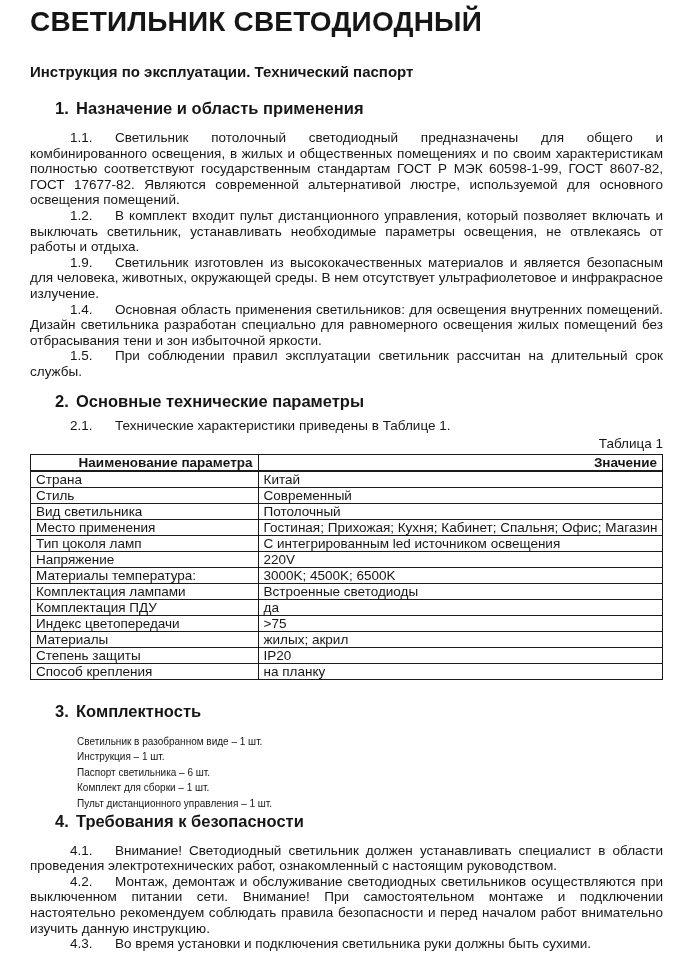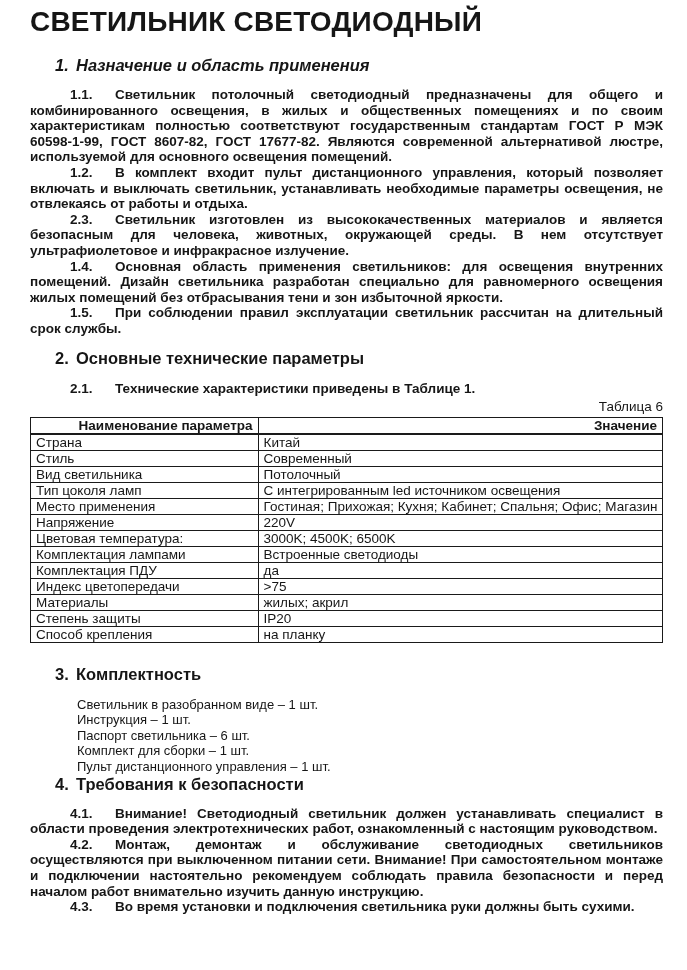--- a/index.html
+++ b/index.html
@@ -39,41 +39,40 @@
   .sec-head {
     margin: 0 0 0 25px;
     font-size: 16.5px;
     line-height: 19px;
     font-weight: 700;
   }
   .sec-head .hnum {
     display: inline-block;
     width: 21px;
   }
-  .sec1-head { margin-top: 18px; font-style: italic; }
+  .sec1-head { margin-top: 18px; }
   .sec2-head { margin-top: 12px; }
   .sec3-head { margin-top: 22px; }
   .sec4-head { }
 
   .paras { margin-top: 12px; }
   .para {
     margin: 0;
     font-size: 13.5px;
     line-height: 15.6px;
     text-align: justify;
     text-indent: 40px;
-    font-weight: bold;
   }
   .para .pnum {
     display: inline-block;
     width: 45px;
     text-indent: 0;
   }
 
-  .intro-para { margin-top: 13px; }
+  .intro-para { margin-top: 7px; }
 
   .table-caption {
     margin: 3px 0 2px 0;
     font-size: 13.5px;
     line-height: 15.6px;
     text-align: right;
   }
   table.specs {
     width: 100%;
     border-collapse: collapse;
@@ -94,54 +93,55 @@
     border-bottom-width: 2px;
   }
   table.specs col.c1 { width: 36%; }
   table.specs col.c2 { width: 64%; }
 
   .kit-list {
     margin-top: 13px;
     padding-left: 47px;
   }
   .kit-item {
-    font-size: 13px;
+    font-size: 10px;
     line-height: 15.6px;
   }
 </style>
 </head>
 <body>
 
 <div class="page">
 
   <h1 class="doc-title">СВЕТИЛЬНИК СВЕТОДИОДНЫЙ</h1>
 
+  <div class="doc-subtitle">Инструкция по эксплуатации. Технический паспорт</div>
 
   <h2 class="sec-head sec1-head">
     <span class="hnum">1.</span><span>Назначение и область применения</span>
   </h2>
   <div class="paras">
 
       <p class="para"><span class="pnum">1.1.</span><span>Светильник потолочный светодиодный предназначены для общего и комбинированного освещения, в жилых и общественных помещениях и по своим характеристикам полностью соответствуют государственным стандартам ГОСТ Р МЭК 60598-1-99, ГОСТ 8607-82, ГОСТ 17677-82. Являются современной альтернативой люстре, используемой для основного освещения помещений.</span></p>
 
       <p class="para"><span class="pnum">1.2.</span><span>В комплект входит пульт дистанционного управления, который позволяет включать и выключать светильник, устанавливать необходимые параметры освещения, не отвлекаясь от работы и отдыха.</span></p>
 
-      <p class="para"><span class="pnum">2.3.</span><span>Светильник изготовлен из высококачественных материалов и является безопасным для человека, животных, окружающей среды. В нем отсутствует ультрафиолетовое и инфракрасное излучение.</span></p>
+      <p class="para"><span class="pnum">1.9.</span><span>Светильник изготовлен из высококачественных материалов и является безопасным для человека, животных, окружающей среды. В нем отсутствует ультрафиолетовое и инфракрасное излучение.</span></p>
 
       <p class="para"><span class="pnum">1.4.</span><span>Основная область применения светильников: для освещения внутренних помещений. Дизайн светильника разработан специально для равномерного освещения жилых помещений без отбрасывания тени и зон избыточной яркости.</span></p>
 
       <p class="para"><span class="pnum">1.5.</span><span>При соблюдении правил эксплуатации светильник рассчитан на длительный срок службы.</span></p>
     </div>
 
   <h2 class="sec-head sec2-head">
     <span class="hnum">2.</span><span>Основные технические параметры</span>
   </h2>
   <p class="para intro-para"><span class="pnum">2.1.</span><span>Технические характеристики приведены в Таблице 1.</span></p>
 
-  <div class="table-caption">Таблица 6</div>
+  <div class="table-caption">Таблица 1</div>
 
   <table class="specs">
     <colgroup>
         <col class="c1">
         <col class="c2">
       </colgroup>
     <thead>
       <tr>
         <th>Наименование параметра</th>
         <th>Значение</th>
@@ -158,36 +158,36 @@
           <td>Стиль</td>
           <td>Современный</td>
         </tr>
 
         <tr>
           <td>Вид светильника</td>
           <td>Потолочный</td>
         </tr>
 
         <tr>
+          <td>Место применения</td>
+          <td>Гостиная; Прихожая; Кухня; Кабинет; Спальня; Офис; Магазин</td>
+        </tr>
+
+        <tr>
           <td>Тип цоколя ламп</td>
           <td>С интегрированным led источником освещения</td>
         </tr>
 
         <tr>
-          <td>Место применения</td>
-          <td>Гостиная; Прихожая; Кухня; Кабинет; Спальня; Офис; Магазин</td>
-        </tr>
-
-        <tr>
           <td>Напряжение</td>
           <td>220V</td>
         </tr>
 
         <tr>
-          <td>Цветовая температура:</td>
+          <td>Материалы температура:</td>
           <td>3000K; 4500K; 6500K</td>
         </tr>
 
         <tr>
           <td>Комплектация лампами</td>
           <td>Встроенные светодиоды</td>
         </tr>
 
         <tr>
           <td>Комплектация ПДУ</td>

